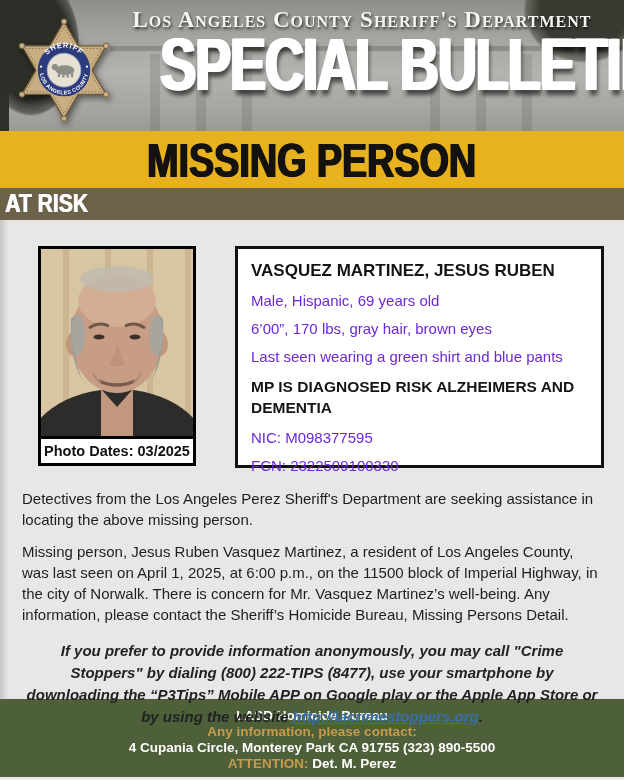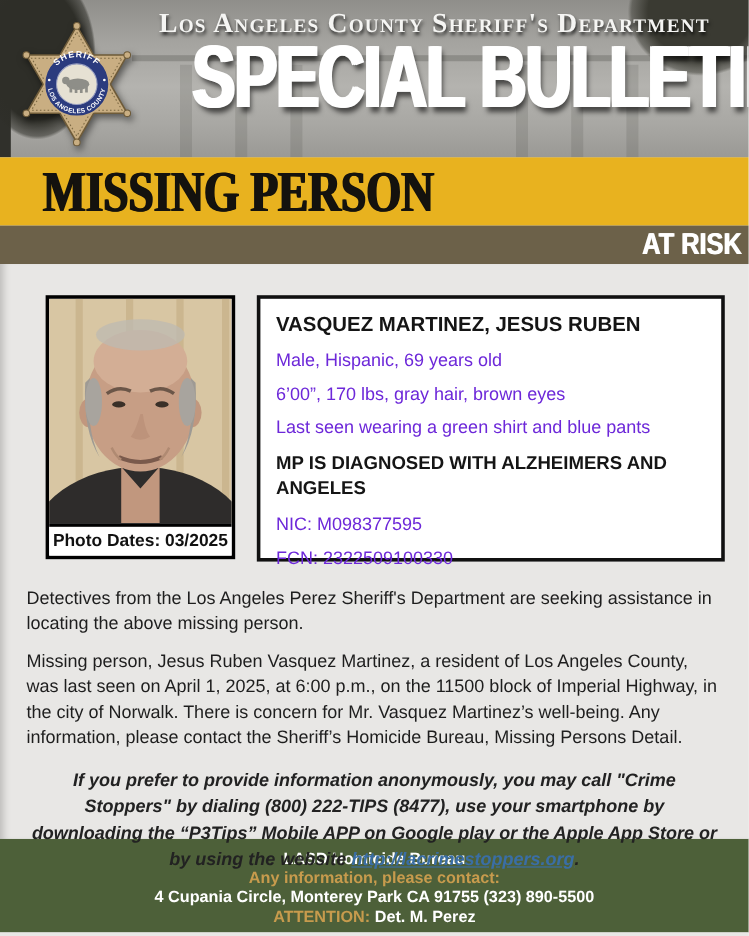--- a/index.html
+++ b/index.html
@@ -29,37 +29,37 @@
   .header-title span{display:inline-block;font-weight:bold;font-size:67px;letter-spacing:-1px;
     color:#fff;transform:scale(.8,1.1);transform-origin:center top;white-space:nowrap;
     text-shadow:-2px 0 0 #fff,2px 0 0 #fff,3px 4px 5px rgba(0,0,0,.6);}
   .header-sheriff{position:absolute;bottom:1px;right:10px;text-align:right;
     font-family:"Liberation Serif",serif;font-variant:small-caps;font-weight:bold;
     font-size:22px;letter-spacing:1px;color:#f2f2f0;white-space:nowrap;
     text-shadow:1px 2px 3px rgba(0,0,0,.75);}
   .badge{position:absolute;left:12px;top:14px;filter:drop-shadow(2px 3px 3px rgba(0,0,0,.5));}
 
   
-  .band-yellow{height:57px;flex:0 0 57px;background:var(--yellow);display:flex;align-items:center;font-family:Liberation Serif, serif;}
+  .band-yellow{height:57px;flex:0 0 57px;background:var(--yellow);display:flex;align-items:center;justify-content:center;}
   .band-yellow span{display:inline-block;font-weight:bold;font-size:46px;color:#14120e;
     transform:scale(.82,1.05);white-space:nowrap;letter-spacing:0;
     text-shadow:-1px 0 0 #14120e,1px 0 0 #14120e;}
-  .band-olive{height:32px;flex:0 0 32px;background:var(--olive);display:flex;align-items:center;justify-content:flex-end;}
+  .band-olive{height:32px;flex:0 0 32px;background:var(--olive);display:flex;align-items:center;justify-content:flex-start;}
   .band-olive span{display:inline-block;font-weight:bold;font-size:24px;color:#fff;
     transform:scale(.88,1.05);white-space:nowrap;text-shadow:-1px 0 0 #fff;}
 
   
   .main{flex:0 0 479px;height:479px;background:var(--pagebg);padding:0 20px;position:relative;
     box-shadow:inset 7px 0 6px -4px rgba(0,0,0,.18);}
   .id-row{display:flex;gap:18px;margin:26px 0 0 18px;}
   .photo-card{flex:0 0 158px;width:158px;height:220px;border:3px solid #000;background:#fff;display:flex;flex-direction:column;}
   .photo-card svg{display:block;}
   .photo-caption{flex:1;border-top:3px solid #000;background:#fff;display:flex;align-items:center;justify-content:center;
     font-weight:bold;font-size:14.5px;color:#111;}
-  .info-card{flex:1;height:222px;border:3px solid #111;background:#fff;padding:9px 13px;}
+  .info-card{flex:1;height:222px;border:3px solid #111;background:#fff;padding:9px 13px;margin-left:21px;}
   .info-name{font-weight:bold;font-size:17px;color:#151515;margin:3px 0 0;}
   .info-line{font-size:15px;color:#6d28d9;margin-top:11px;}
   .info-alert{font-weight:bold;font-size:15.5px;color:#151515;margin-top:11px;line-height:21px;max-width:340px;}
   .para{font-size:15px;line-height:21px;color:var(--ink);margin:20px 0 0 2px;}
   .para + .para{margin-top:11px;}
   .anon{margin:15px 6px 0;text-align:center;font-weight:bold;font-style:italic;font-size:15px;line-height:22px;color:#222;}
   .anon a{color:var(--link);text-decoration:underline;}
 
   
   .footer{flex:0 0 78px;height:78px;background:var(--green);text-align:center;padding-top:9px;}
@@ -164,21 +164,21 @@
           <path d="M100 124 Q96 132 92 134" stroke="#B08A72" stroke-width="2" fill="none"></path>
         </svg>
         <div class="photo-caption">Photo Dates: 03/2025</div>
       </div>
 
       <div class="info-card">
         <div class="info-name">VASQUEZ MARTINEZ, JESUS RUBEN</div>
         <div class="info-line">Male, Hispanic, 69 years old</div>
         <div class="info-line">6’00”, 170 lbs, gray hair, brown eyes</div>
         <div class="info-line">Last seen wearing a green shirt and blue pants</div>
-        <div class="info-alert">MP IS DIAGNOSED WITH ALZHEIMERS AND ANGELES</div>
+        <div class="info-alert">MP IS DIAGNOSED RISK ALZHEIMERS AND DEMENTIA</div>
         <div class="info-line">NIC: M098377595</div>
         <div class="info-line">FCN: 2322509100330</div>
       </div>
     </div>
 
     <p class="para">Detectives from the Los Angeles Perez Sheriff's Department are seeking assistance in locating the above missing person.</p>
     <p class="para">Missing person, Jesus Ruben Vasquez Martinez, a resident of Los Angeles County, was last seen on April 1, 2025, at 6:00 p.m., on the 11500 block of Imperial Highway, in the city of Norwalk. There is concern for Mr. Vasquez Martinez’s well-being. Any information, please contact the Sheriff’s Homicide Bureau, Missing Persons Detail.</p>
 
     <p class="anon"><span>If you prefer to provide information anonymously, you may call "Crime Stoppers" by dialing (800) 222-TIPS (8477), use your smartphone by downloading the “P3Tips” Mobile APP on Google play or the Apple App Store or by using the website </span><a href="#">http://lacrimestoppers.org</a><span>.</span></p>
   </div>

